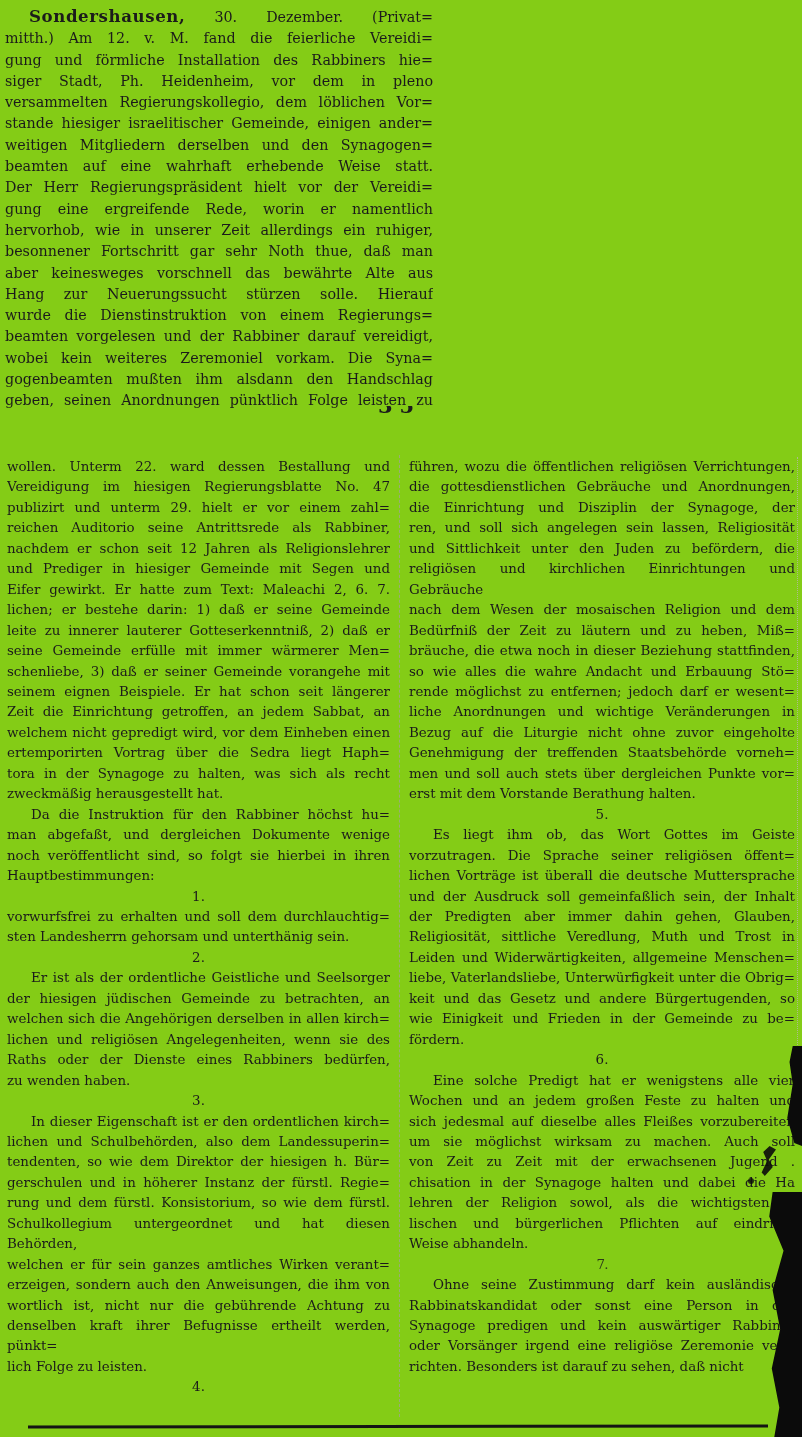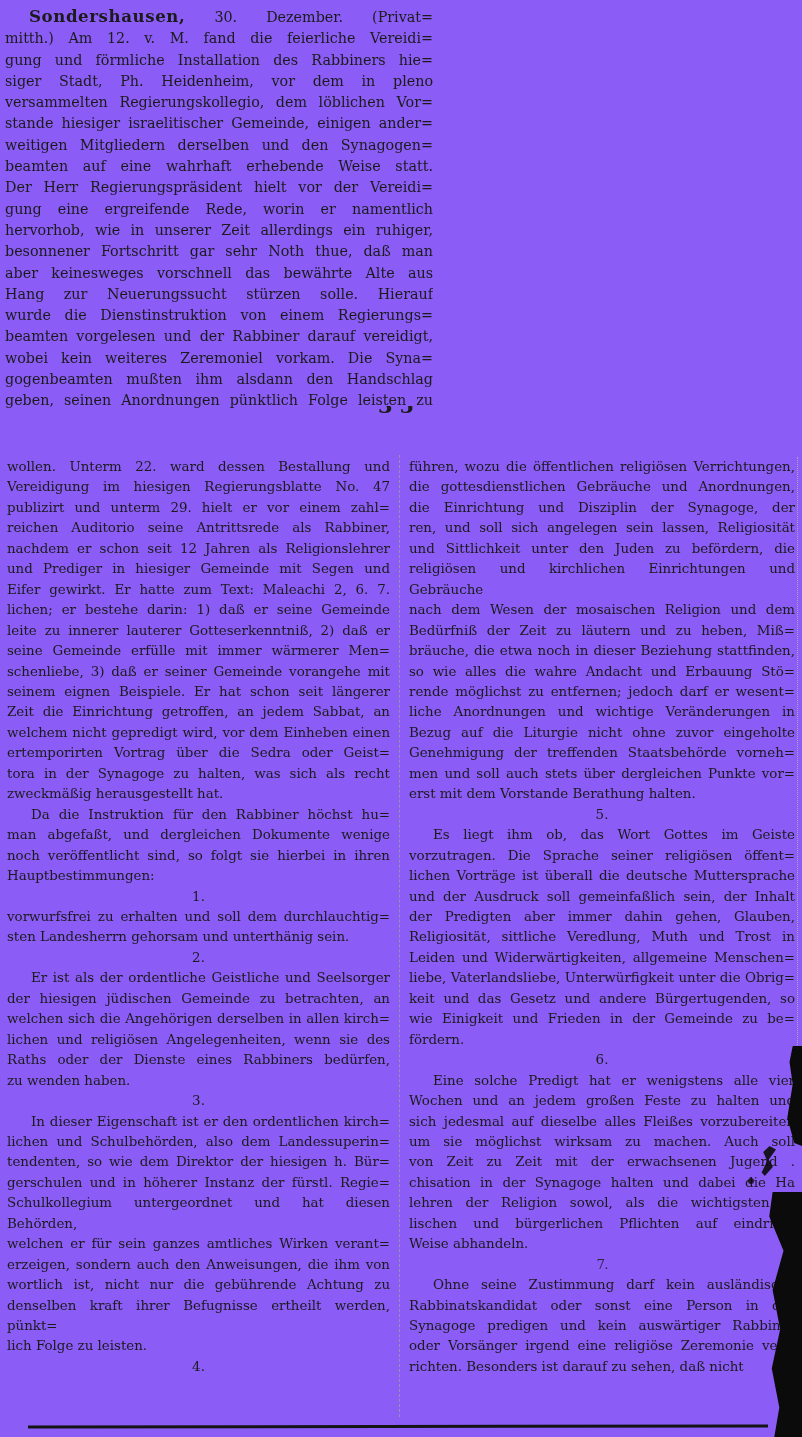--- a/index.html
+++ b/index.html
@@ -1,18 +1,18 @@
 <!DOCTYPE html>
 <html><head>
 <meta charset="utf-8">
 <style>
   html,body{margin:0;padding:0;background:#e8e8e4;}
   .page{
     position:relative;width:802px;height:1437px;margin:0 auto;
-    background:#8b5cf6;color:#1b1b1b;
+    background:#84cc16;color:#1b1b1b;
     font-family:"DejaVu Serif","Liberation Serif",serif;
     overflow:hidden;
   }
   
   .l{
     text-align:justify;text-align-last:justify;
     white-space:normal;overflow:hidden;
   }
   .l.end{text-align-last:left;}
   .l.ctr{text-align:center;text-align-last:center;}
@@ -114,21 +114,21 @@
       <div class="l">nachdem er schon seit 12 Jahren als Religionslehrer</div>
       <div class="l">und Prediger in hiesiger Gemeinde mit Segen und</div>
       <div class="l">Eifer gewirkt.  Er hatte zum Text: Maleachi 2, 6. 7.</div>
       <div class="l">lichen; er bestehe darin: 1) daß er seine Gemeinde</div>
       <div class="l">leite zu innerer lauterer Gotteserkenntniß, 2) daß er</div>
       <div class="l">seine Gemeinde erfülle mit immer wärmerer Men=</div>
       <div class="l">schenliebe, 3) daß er seiner Gemeinde vorangehe mit</div>
       <div class="l">seinem eignen Beispiele.  Er hat schon seit längerer</div>
       <div class="l">Zeit die Einrichtung getroffen, an jedem Sabbat, an</div>
       <div class="l">welchem nicht gepredigt wird, vor dem Einheben einen</div>
-      <div class="l">ertemporirten Vortrag über die Sedra oder Geist=</div>
+      <div class="l">ertemporirten Vortrag über die Sedra liegt Haph=</div>
       <div class="l">tora in der Synagoge zu halten, was sich als recht</div>
       <div class="l end">zweckmäßig herausgestellt hat.</div>
       <div class="l ind">Da die Instruktion für den Rabbiner höchst hu=</div>
       <div class="l">man abgefaßt, und dergleichen Dokumente wenige</div>
       <div class="l">noch veröffentlicht sind, so folgt sie hierbei in ihren</div>
       <div class="l end">Hauptbestimmungen:</div>
       <div class="l ctr">1.</div>
       <div class="l">vorwurfsfrei zu erhalten und soll dem durchlauchtig=</div>
       <div class="l end">sten Landesherrn gehorsam und unterthänig sein.</div>
       <div class="l ctr">2.</div>
@@ -136,20 +136,21 @@
       <div class="l">der hiesigen jüdischen Gemeinde zu betrachten, an</div>
       <div class="l">welchen sich die Angehörigen derselben in allen kirch=</div>
       <div class="l">lichen und religiösen Angelegenheiten, wenn sie des</div>
       <div class="l">Raths oder der Dienste eines Rabbiners bedürfen,</div>
       <div class="l end">zu wenden haben.</div>
       <div class="l ctr">3.</div>
       <div class="l ind">In dieser Eigenschaft ist er den ordentlichen kirch=</div>
       <div class="l">lichen und Schulbehörden, also dem Landessuperin=</div>
       <div class="l">tendenten, so wie dem Direktor der hiesigen h. Bür=</div>
       <div class="l">gerschulen und in höherer Instanz der fürstl. Regie=</div>
+      <div class="l">rung und dem fürstl. Konsistorium, so wie dem fürstl.</div>
       <div class="l">Schulkollegium untergeordnet und hat diesen Behörden,</div>
       <div class="l">welchen er für sein ganzes amtliches Wirken verant=</div>
       <div class="l">erzeigen, sondern auch den Anweisungen, die ihm von</div>
       <div class="l">wortlich ist, nicht nur die gebührende Achtung zu</div>
       <div class="l">denselben kraft ihrer Befugnisse ertheilt werden, pünkt=</div>
       <div class="l end">lich Folge zu leisten.</div>
       <div class="l ctr">4.</div>
     </div>
   <div class="col col-right">
       <div class="l">führen, wozu die öffentlichen religiösen Verrichtungen,</div>

